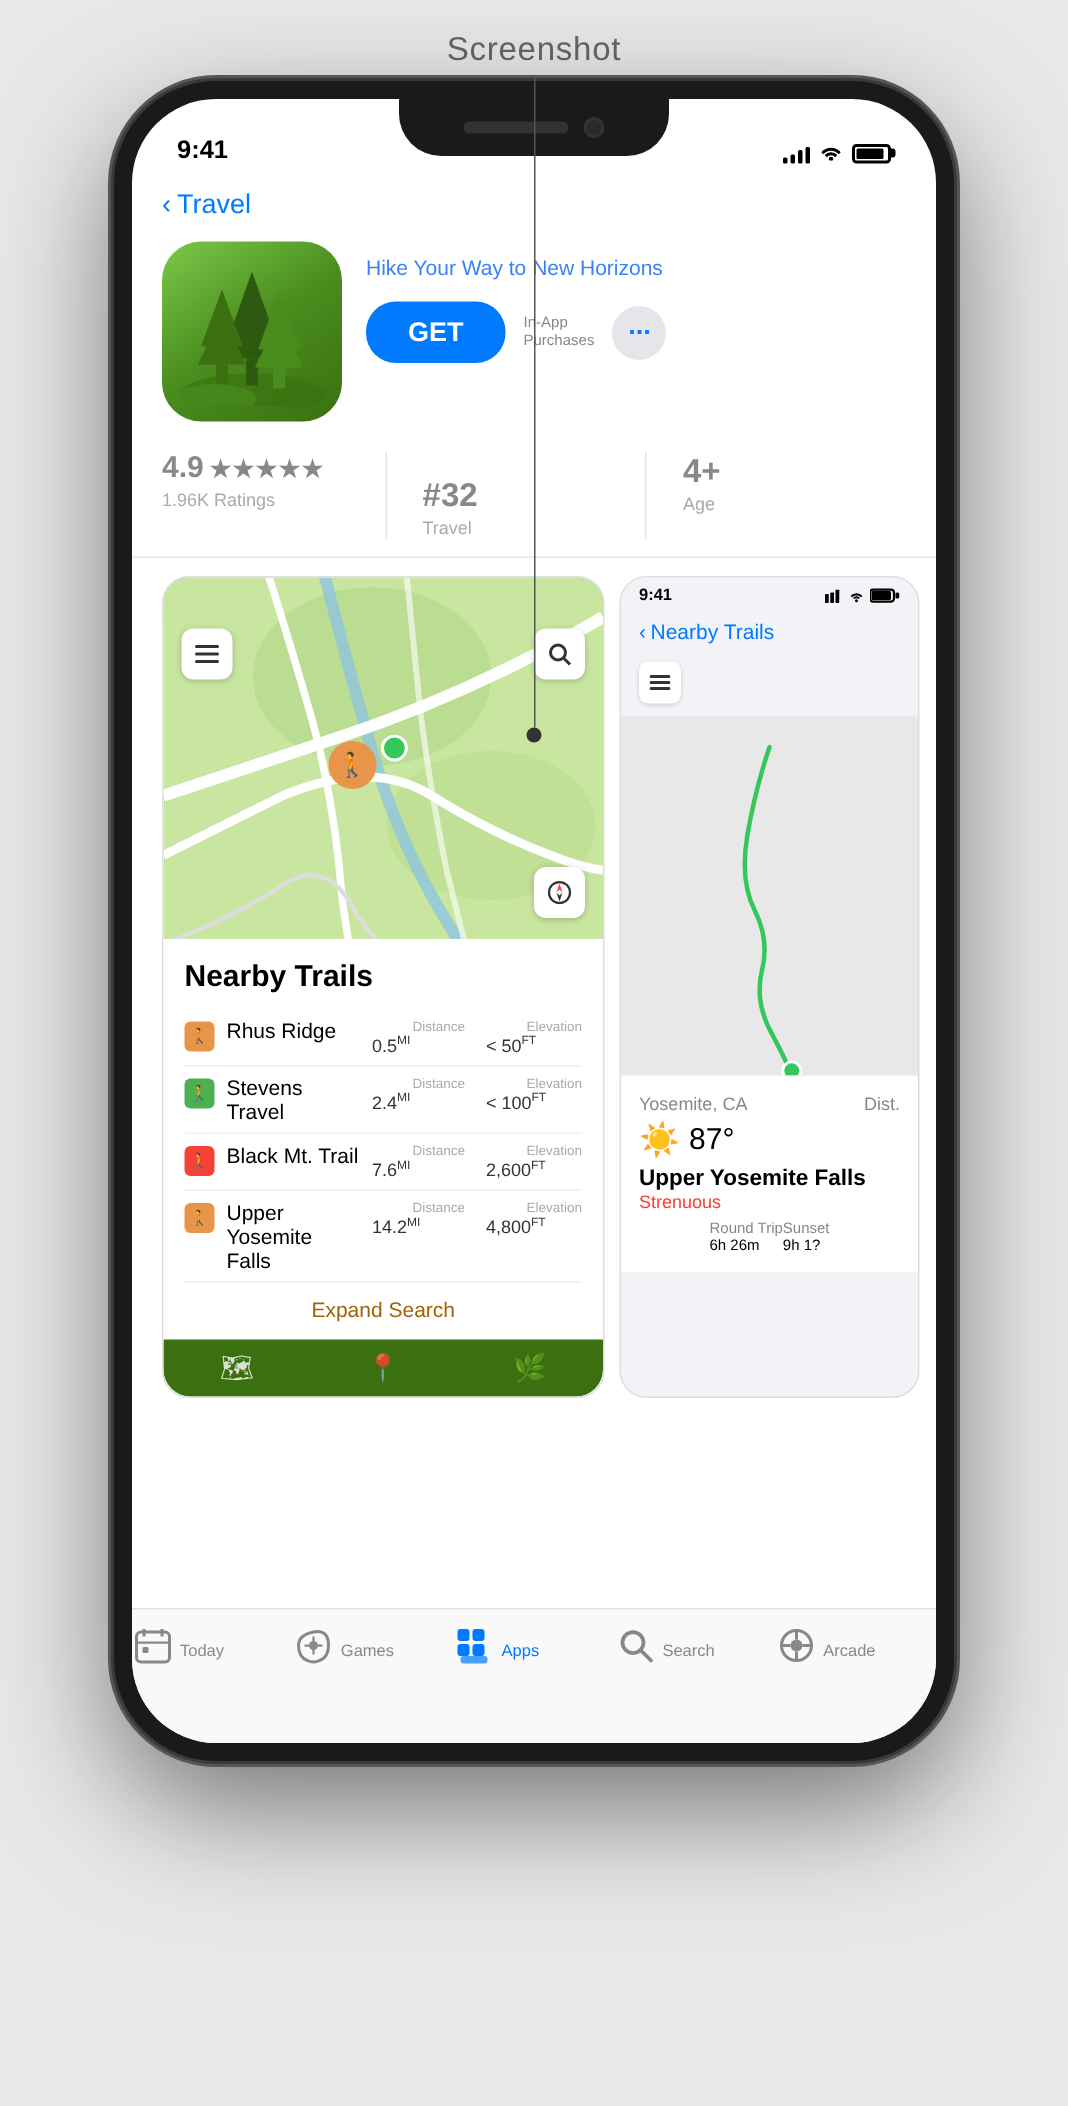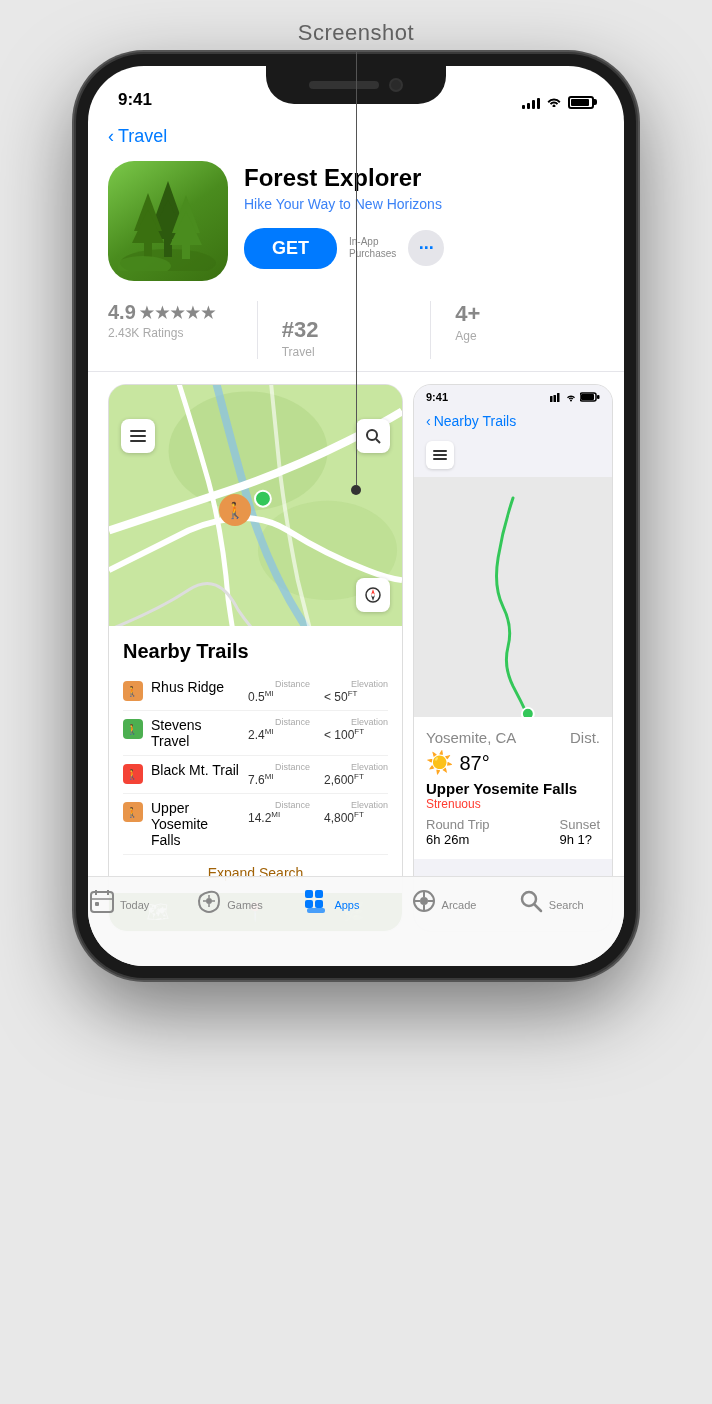--- a/index.html
+++ b/index.html
@@ -27,21 +27,21 @@
     }
 
     .label-area {
       text-align: center;
       margin-bottom: 8px;
     }
 
     
     .phone-frame {
       width: 560px;
-      height: 924px;
+      height: 1120px;
       background: #1a1a1a;
       border-radius: 68px;
       position: relative;
       box-shadow:
         0 0 0 2px #3a3a3a,
         0 0 0 4px #555,
         0 30px 80px rgba(0,0,0,0.5);
       overflow: hidden;
     }
 
@@ -517,21 +517,21 @@
       width: 100%;
       height: 100%;
     }
     .ss2-info-card {
       background: #fff;
       margin: 0;
       padding: 12px;
       border-radius: 0;
     }
     .ss2-location {
-      font-size: 15px;
+      font-size: 12px;
       color: #888;
       display: flex;
       justify-content: space-between;
       gap: 38px;
     }
     .ss2-weather {
       display: flex;
       align-items: center;
       gap: 6px;
       margin: 4px 0;
@@ -549,23 +549,23 @@
       color: #000;
       margin-top: 4px;
     }
     .ss2-difficulty {
       color: #FF3B30;
       font-size: 12px;
       font-weight: 500;
     }
     .ss2-trip-row {
       display: flex;
-      justify-content: space-between;
+      justify-content: center;
       margin-top: 6px;
-      font-size: 13px;
+      font-size: 10px;
     }
     .ss2-trip-label {
       color: #888;
     }
     .ss2-trip-val {
       color: #000;
       font-weight: 500;
     }
 
     
@@ -674,37 +674,36 @@
               <rect x="26" y="72" width="8" height="14" fill="#3a7010"></rect>
 
               <polygon points="68,24 54,62 82,62" fill="#4a8c1e"></polygon>
               <polygon points="68,40 52,74 84,74" fill="#4a8c1e"></polygon>
               <rect x="64" y="74" width="8" height="14" fill="#4a8c1e"></rect>
 
               <ellipse cx="25" cy="95" rx="28" ry="10" fill="#4a8c1e" opacity="0.7"></ellipse>
             </svg>
           </div>
           <div class="app-info">
-            <div class="app-name">Forest Explorer</div>
             <div class="app-subtitle">Hike Your Way to New Horizons</div>
             <div class="app-actions">
               <button class="get-btn">GET</button>
               <span class="in-app-label">In-App<br>Purchases</span>
               <div class="more-btn">···</div>
             </div>
           </div>
         </div>
 
         <div class="ratings-row">
           <div class="rating-item">
             <div class="rating-value">
               <span>4.9</span>
               <span class="stars">★★★★★</span>
             </div>
-            <div class="rating-sub">2.43K Ratings</div>
+            <div class="rating-sub">1.96K Ratings</div>
           </div>
           <div class="rating-item" style="padding-left:24px;">
             <div class="rank-value">
               <span>#</span><span>32</span>
             </div>
             <div class="rating-sub">Travel</div>
           </div>
           <div class="rating-item" style="padding-left:24px;">
             <div class="age-value">4+</div>
             <div class="rating-sub">Age</div>
@@ -965,39 +964,39 @@
                 <rect x="3" y="13" width="8" height="8" rx="2" fill="#007AFF"></rect>
                 <rect x="13" y="13" width="8" height="8" rx="2" fill="#007AFF"></rect>
                 <rect x="5" y="21" width="18" height="5" rx="2" fill="#007AFF" opacity="0.7"></rect>
               </svg>
             </span>
             <span class="tab-label active">Apps</span>
           </div>
           <div class="tab-item">
             <span class="tab-icon">
               <svg width="28" height="28" viewBox="0 0 28 28">
+                <circle cx="12" cy="12" r="7" stroke="#888" stroke-width="2.5" fill="none"></circle>
+                <line x1="17.5" y1="17.5" x2="24" y2="24" stroke="#888" stroke-width="2.5" stroke-linecap="round"></line>
+              </svg>
+            </span>
+            <span class="tab-label">Search</span>
+          </div>
+          <div class="tab-item">
+            <span class="tab-icon">
+              <svg width="28" height="28" viewBox="0 0 28 28">
                 <circle cx="14" cy="14" r="10" stroke="#888" stroke-width="2" fill="none"></circle>
                 <circle cx="14" cy="14" r="4" fill="#888"></circle>
                 <line x1="14" y1="4" x2="14" y2="10" stroke="#888" stroke-width="2"></line>
                 <line x1="14" y1="18" x2="14" y2="24" stroke="#888" stroke-width="2"></line>
                 <line x1="4" y1="14" x2="10" y2="14" stroke="#888" stroke-width="2"></line>
                 <line x1="18" y1="14" x2="24" y2="14" stroke="#888" stroke-width="2"></line>
               </svg>
             </span>
             <span class="tab-label">Arcade</span>
           </div>
-          <div class="tab-item">
-            <span class="tab-icon">
-              <svg width="28" height="28" viewBox="0 0 28 28">
-                <circle cx="12" cy="12" r="7" stroke="#888" stroke-width="2.5" fill="none"></circle>
-                <line x1="17.5" y1="17.5" x2="24" y2="24" stroke="#888" stroke-width="2.5" stroke-linecap="round"></line>
-              </svg>
-            </span>
-            <span class="tab-label">Search</span>
-          </div>
         </div>
 
       </div>
     </div>
   </div>
 
   <div style="position:absolute; top:30px; left:50%; width:1px; height:435px; background:#555; z-index:300; pointer-events:none;"></div>
   <div style="position:absolute; top:465px; left:50%; transform:translateX(-50%); width:10px; height:10px; background:#333; border-radius:50%; z-index:300; pointer-events:none;"></div>
 
 </div>

